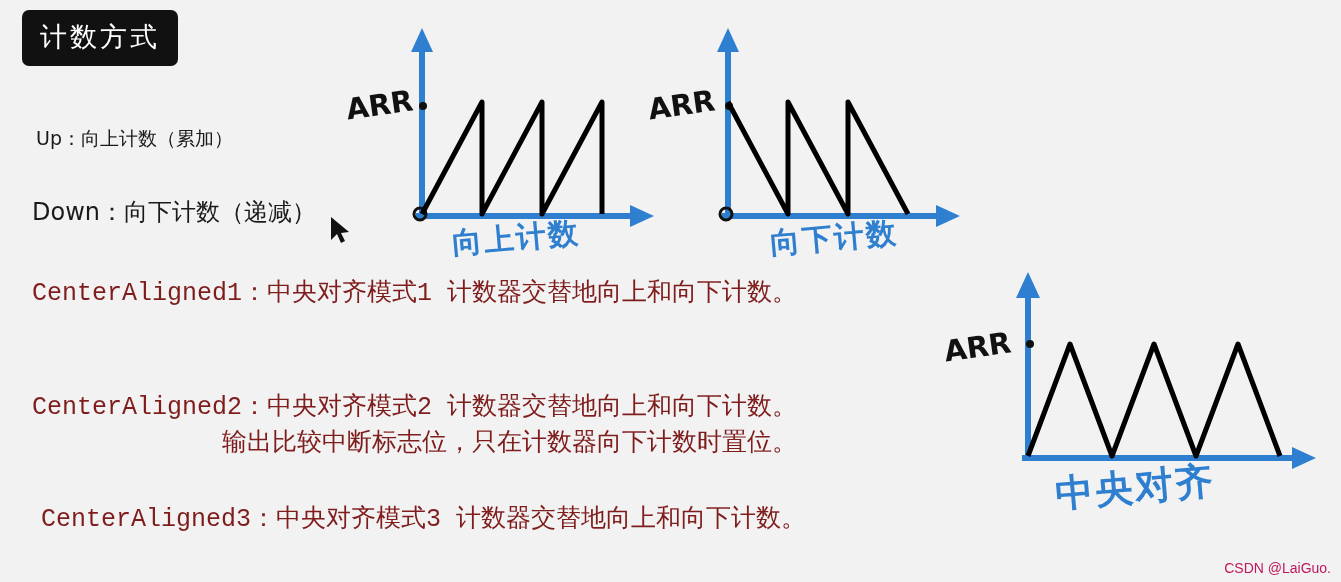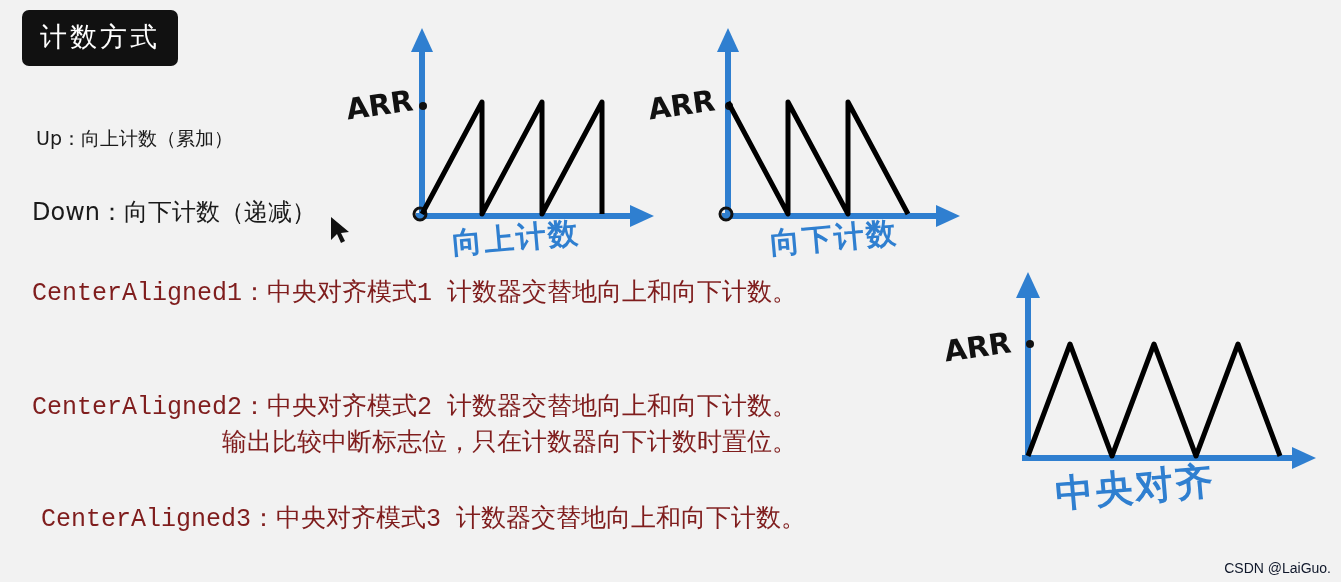--- a/index.html
+++ b/index.html
@@ -102,21 +102,21 @@
   }
   #arr-up     { left: 346px; top: 88px; }
   #arr-down   { left: 648px; top: 88px; }
   #arr-center { left: 944px; top: 330px; }
 
   
   #watermark {
     position: absolute;
     right: 10px;
     bottom: 6px;
-    color: #0f172a;
+    color: #be185d;
     font-size: 14px;
     font-family: "Liberation Sans", sans-serif;
     white-space: nowrap;
   }
 </style>
 </head>
 <body>
 
 <div id="page">
 

